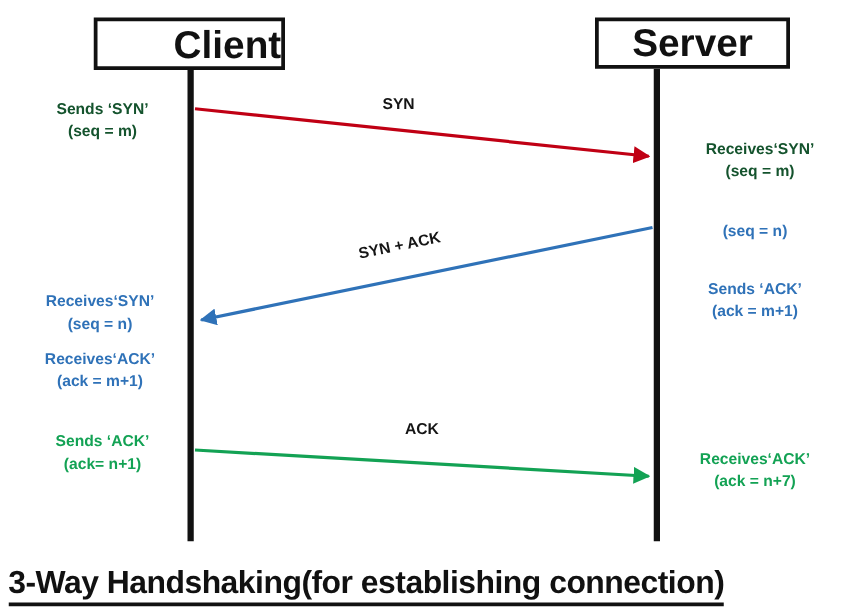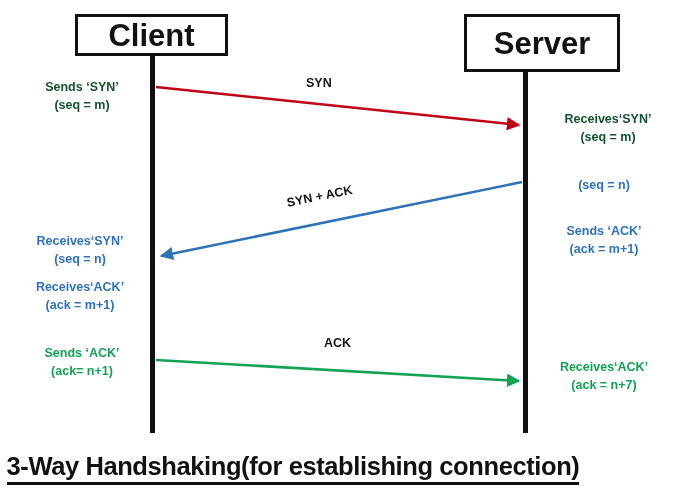--- a/index.html
+++ b/index.html
@@ -36,22 +36,22 @@
     justify-content: center;
     z-index: 5;
   }
   .node-label {
     font-size: 31px;
     font-weight: bold;
     color: #111111;
     letter-spacing: 0px;
     line-height: 1;
   }
-  #client-box { left: 75px;  top: 14px; width: 153px; height: 42px; }
-  #server-box { left: 464px; top: 14px; width: 156px; height: 58px; }
+  #client-box { left: 75px;  top: 14px; width: 153px; height: 42px; justify-content: flex-end; }
+  #server-box { left: 476px; top: 14px; width: 156px; height: 41px; }
 
   
   .annot {
     position: absolute;
     font-size: 12.5px;
     font-weight: bold;
     line-height: 1.45;
     white-space: nowrap;
     z-index: 6;
   }

